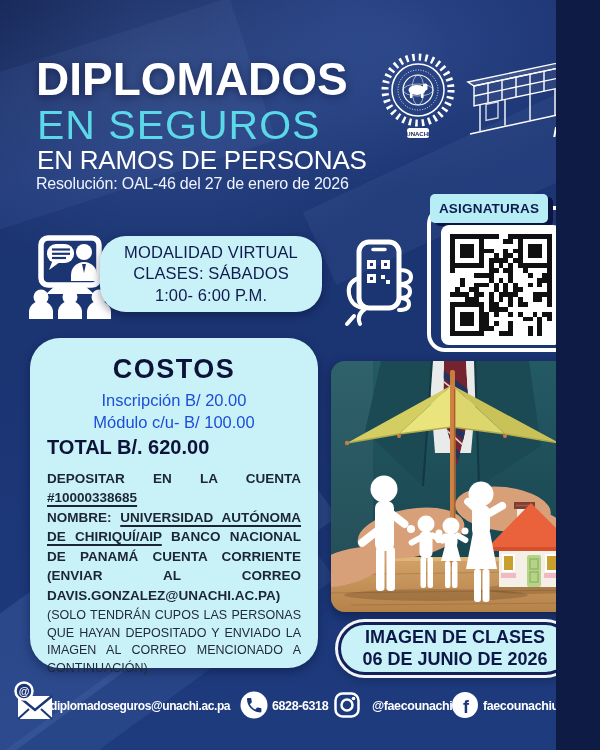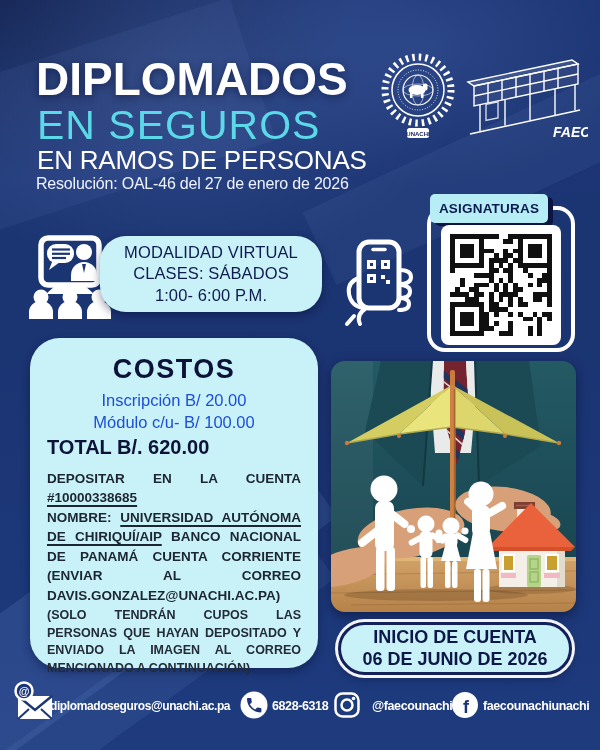--- a/index.html
+++ b/index.html
@@ -1,17 +1,17 @@
 <!DOCTYPE html>
 <html><head>
 <meta charset="utf-8">
 <style>
   html,body{margin:0;padding:0;background:#0d1b45;}
   .poster{
-    position:relative;width:600px;height:750px;overflow:hidden;
+    position:relative;width:556px;height:750px;overflow:hidden;
     font-family:"Liberation Sans","DejaVu Sans",sans-serif;
     background:
       radial-gradient(ellipse 460px 320px at 30% 10%, rgba(110,145,210,.25), transparent 62%),
       radial-gradient(ellipse 340px 240px at 72% 6%, rgba(90,125,200,.22), transparent 60%),
       radial-gradient(ellipse 500px 260px at 0% 0%, rgba(8,16,50,.55), transparent 70%),
       linear-gradient(180deg,#1d3574 0%,#1b3472 45%,#1e3b7e 100%);
   }
   .streak{position:absolute;pointer-events:none;}
   .s1{left:-150px;top:555px;width:500px;height:120px;background:rgba(120,158,222,.16);transform:rotate(-36deg);}
   .s2{left:-70px;top:655px;width:430px;height:55px;background:rgba(130,168,230,.10);transform:rotate(-36deg);}
@@ -47,21 +47,21 @@
 
   .costs{
     left:30px;top:338px;width:288px;height:330px;border-radius:30px;background:#c9f2f8;
     box-sizing:border-box;padding:14px 17px 12px;box-shadow:0 4px 10px rgba(5,12,45,.4);
   }
   .c-title{font-size:27px;font-weight:800;letter-spacing:1.5px;text-align:center;color:#0c1238;margin:2px 0 4px;}
   .c-line{font-size:16.5px;font-weight:500;text-align:center;color:#1d4ed8;line-height:1.35;}
   .c-total{font-size:20px;font-weight:800;text-align:left;color:#0c1238;margin-top:2px;}
   .c-para{margin:10px 0 0;font-size:13.5px;font-weight:700;text-align:justify;color:#1c2532;line-height:1.45;}
   .c-para.second{margin-top:0;}
-  .c-note{margin:2px 0 0;font-size:12.5px;font-weight:700;text-align:justify;color:#232b38;line-height:1.4;}
+  .c-note{margin:2px 0 0;font-size:12.5px;font-weight:400;text-align:justify;color:#232b38;line-height:1.4;}
   .uline{text-decoration:underline;text-decoration-thickness:1.5px;text-underline-offset:3px;}
 
   .photo-card{left:331px;top:361px;width:245px;height:251px;border-radius:14px;overflow:hidden;
     box-shadow:0 4px 12px rgba(4,10,40,.5);}
 
   .start-pill{
     left:338px;top:622px;width:234px;height:53px;border-radius:27px;background:#c9f2f8;
     border:3px solid #14205a;box-sizing:border-box;
     box-shadow:0 0 0 3px rgba(255,255,255,.95),0 4px 10px rgba(0,6,35,.35);
     display:flex;flex-direction:column;align-items:center;justify-content:center;
@@ -759,21 +759,21 @@
           <rect x="155" y="150" width="22" height="8" rx="4" transform="rotate(-30 155 153)"></rect>
           <circle cx="80" cy="168" r="4"></circle>
             <circle cx="108" cy="172" r="3.5"></circle>
             <circle cx="134" cy="170" r="3.5"></circle>
         </g>
       </g>
     </svg>
   </div>
 
   <div class="abs start-pill">
-    <div>INICIO DE CUENTA</div>
+    <div>IMAGEN DE CLASES</div>
     <div>06 DE JUNIO DE 2026</div>
   </div>
 
   <div class="abs" style="left:14px;top:681px;">
     <svg width="42" height="42" viewBox="0 0 42 42">
       <rect x="4" y="15" width="34" height="23" rx="2" fill="#ffffff"></rect>
       <polyline points="4,15 21,29 38,15" stroke="#1c3576" stroke-width="2.5" fill="none"></polyline>
       <line x1="4" y1="38" x2="15" y2="28" stroke="#1c3576" stroke-width="2"></line>
       <line x1="38" y1="38" x2="27" y2="28" stroke="#1c3576" stroke-width="2"></line>
       <circle cx="10" cy="10" r="8.5" fill="#1c3576" stroke="#ffffff" stroke-width="2.5"></circle>

